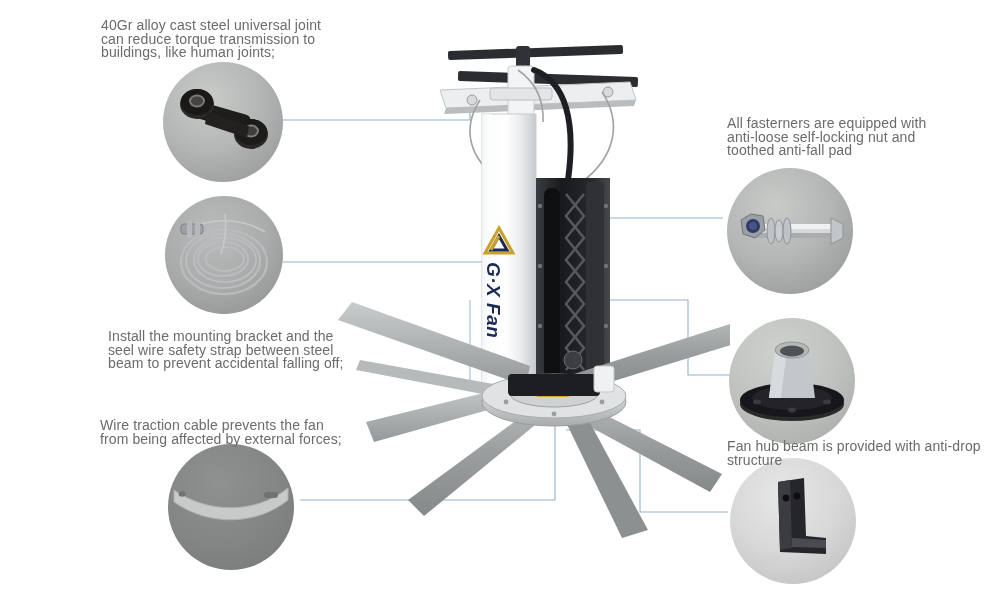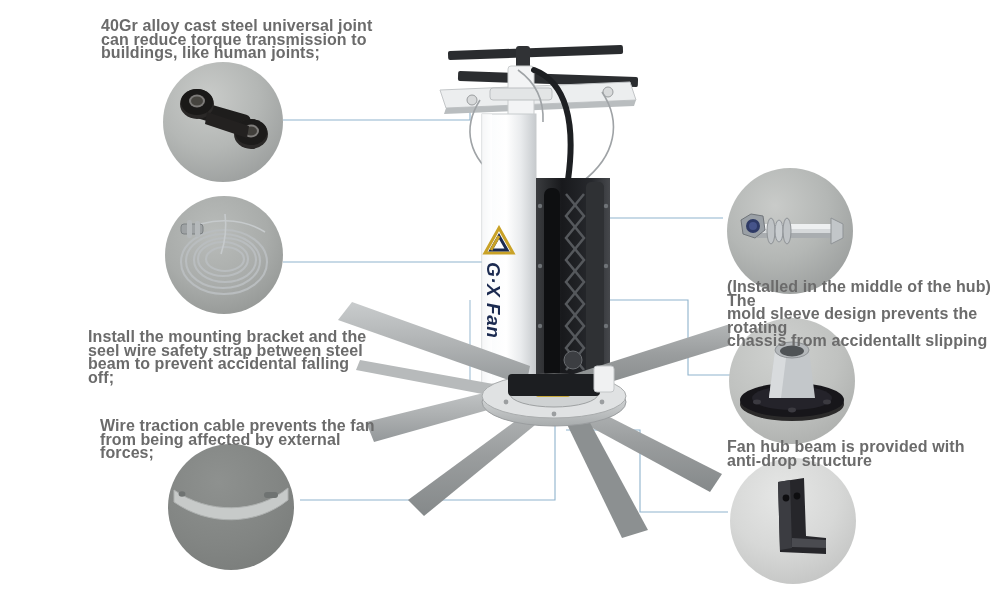--- a/index.html
+++ b/index.html
@@ -2,21 +2,21 @@
 <html><head>
 <meta charset="utf-8">
 <title>G-X Fan Product Feature Diagram</title>
 <style>
   html,body{margin:0;padding:0;background:#ffffff;}
   body{width:1000px;height:601px;position:relative;overflow:hidden;
        font-family:"Liberation Sans","DejaVu Sans",sans-serif;}
   #stage{position:absolute;left:0;top:0;width:1000px;height:601px;background:#fff;}
 
   
-  .note{position:absolute;color:#6b6b6b;font-size:16px;font-weight:bold;
+  .note{position:absolute;color:#6b6b6b;font-size:14px;font-weight:normal;
         line-height:13.5px;letter-spacing:.1px;white-space:pre-line;}
 
   
   #wires{position:absolute;left:0;top:0;width:1000px;height:601px;pointer-events:none;}
 
   
   .callout{position:absolute;border-radius:50%;overflow:hidden;}
 
   
   .bg-grayA{background:radial-gradient(circle at 38% 30%, #c9cbc9 0%, #b4b7b5 45%, #9ea1a0 78%, #8d918f 100%);}
@@ -276,27 +276,27 @@
         <circle cx="56" cy="40" r="3.4" fill="#0e0e10"></circle>
         <circle cx="67" cy="38" r="3.4" fill="#0e0e10"></circle>
       </g>
     </svg>
   </div>
 
   <div class="note" style="left:101px;top:19px;width:280px;">40Gr alloy cast steel universal joint
 can reduce torque transmission to
 buildings, like human joints;</div>
 
-  <div class="note" style="left:88px;top:330px;width:290px;">Install the mounting bracket and the
+  <div class="note" style="left:108px;top:330px;width:290px;">Install the mounting bracket and the
 seel wire safety strap between steel
  beam to prevent accidental falling off;</div>
 
   <div class="note" style="left:100px;top:405px;width:290px;margin-top:14px;">Wire traction cable prevents the fan
  from being affected by external forces;</div>
 
-
-  <div class="note" style="left:727px;top:280px;width:272px;">(Installed in the middle of the hub) The
-mold sleeve design prevents the rotating
-chassis from accidentallt slipping</div>
+  <div class="note" style="left:727px;top:117px;width:270px;">All fasterners are equipped with
+anti-loose self-locking nut and
+toothed anti-fall pad</div>
+
 
   <div class="note" style="left:727px;top:440px;width:272px;">Fan hub beam is provided with anti-drop structure</div>
 
 </div>
 
 </body></html>

